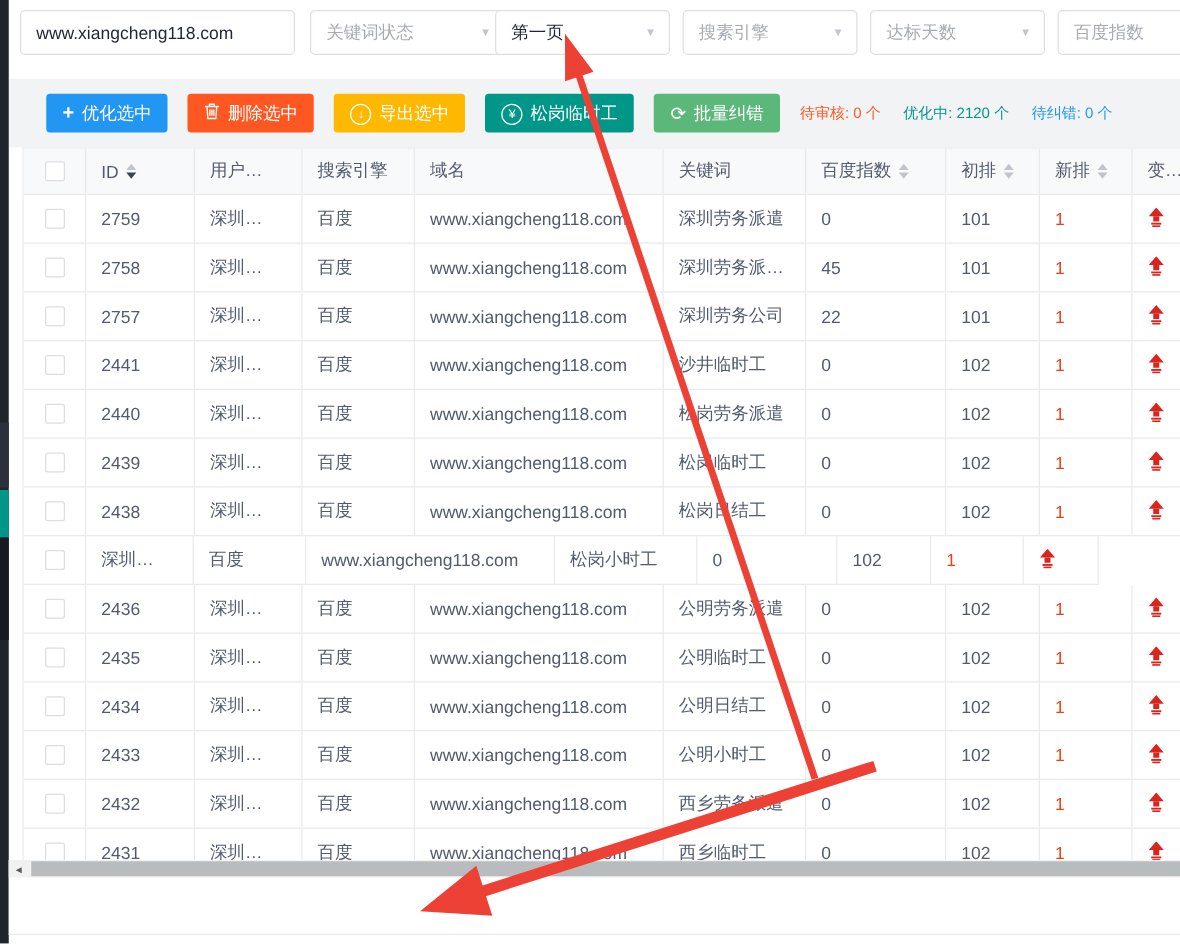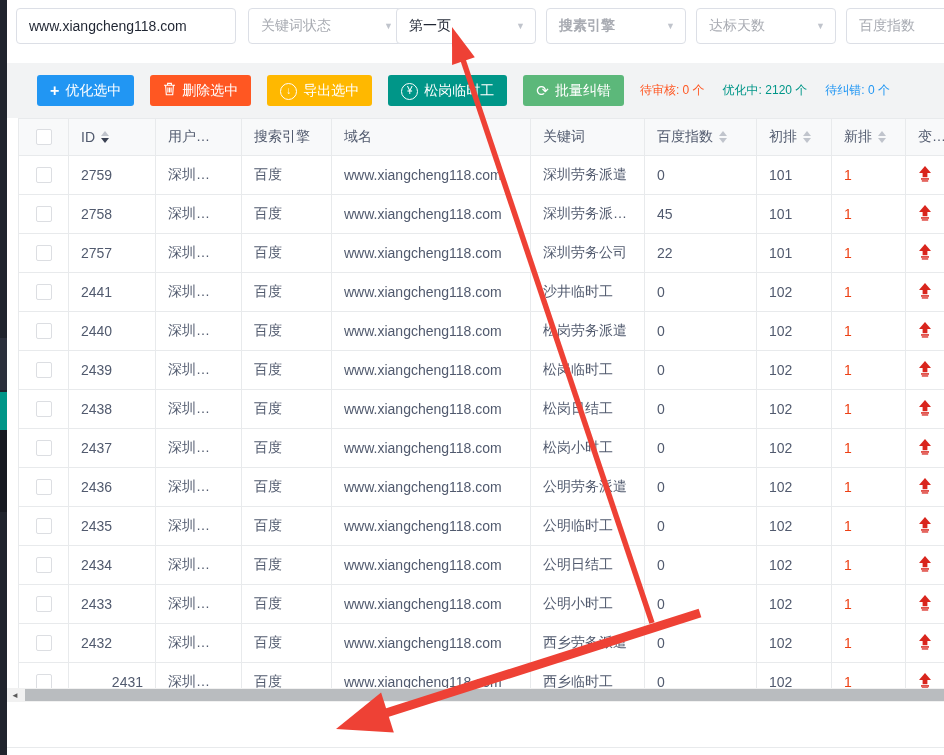--- a/index.html
+++ b/index.html
@@ -73,21 +73,21 @@
     </div>
 
   <div class="f-box" style="left: 241px; width: 156px;">
         <span class="ph">关键词状态</span>
         <span class="chev">▼</span>
       </div>
       <div class="f-box" style="left: 389px; width: 140px;">
         <span class="val">第一页</span>
         <span class="chev">▼</span>
       </div>
-      <div class="f-box" style="left: 539px; width: 140px; font-weight: bold;">
+      <div class="f-box" style="left: 539px; width: 140px;">
         <span class="ph">搜素引擎</span>
         <span class="chev">▼</span>
       </div>
       <div class="f-box" style="left: 689px; width: 140px;">
         <span class="ph">达标天数</span>
         <span class="chev">▼</span>
       </div>
       <div class="f-box" style="left: 839px; width: 140px;">
         <span class="ph">百度指数</span>
       </div>
@@ -430,23 +430,20 @@
               <rect x="4.6" y="7" width="4.8" height="4.2" fill="#d9251d"></rect>
               <rect x="3" y="12.2" width="8" height="1.5" fill="#d9251d"></rect>
               <rect x="3.8" y="14.3" width="6.4" height="1.3" fill="#d9251d"></rect>
             </svg></span>
         </div>
       </div>
       <div class="trow">
         <div class="td cb" style="width: 50px; flex: 0 0 auto;">
           <div class="cbx"></div>
         </div>
-        <div class="td" style="width: 87px; flex: 0 0 auto;">
-          <span>2437</span>
-        </div>
         <div class="td" style="width: 86px; flex: 0 0 auto;">
           <span>深圳…</span>
         </div>
         <div class="td" style="width: 90px; flex: 0 0 auto;">
           <span>百度</span>
         </div>
         <div class="td" style="width: 199px; flex: 0 0 auto;">
           <span>www.xiangcheng118.com</span>
         </div>
         <div class="td" style="width: 114px; flex: 0 0 auto;">
@@ -652,21 +649,21 @@
               <rect x="4.6" y="7" width="4.8" height="4.2" fill="#d9251d"></rect>
               <rect x="3" y="12.2" width="8" height="1.5" fill="#d9251d"></rect>
               <rect x="3.8" y="14.3" width="6.4" height="1.3" fill="#d9251d"></rect>
             </svg></span>
         </div>
       </div>
       <div class="trow">
         <div class="td cb" style="width: 50px; flex: 0 0 auto;">
           <div class="cbx"></div>
         </div>
-        <div class="td" style="width: 87px; flex: 0 0 auto; justify-content: flex-end;">
+        <div class="td" style="width: 87px; flex: 0 0 auto;">
           <span>2431</span>
         </div>
         <div class="td" style="width: 86px; flex: 0 0 auto;">
           <span>深圳…</span>
         </div>
         <div class="td" style="width: 90px; flex: 0 0 auto;">
           <span>百度</span>
         </div>
         <div class="td" style="width: 199px; flex: 0 0 auto;">
           <span>www.xiangcheng118.com</span>

